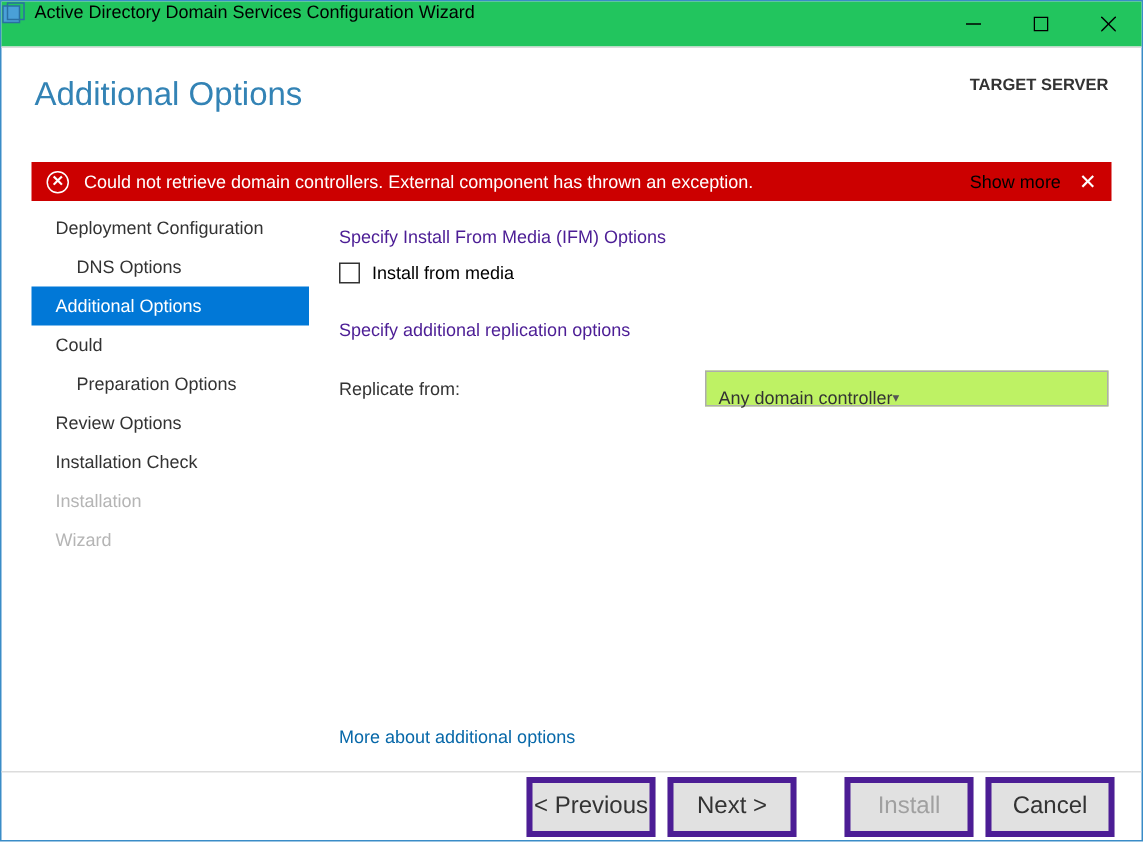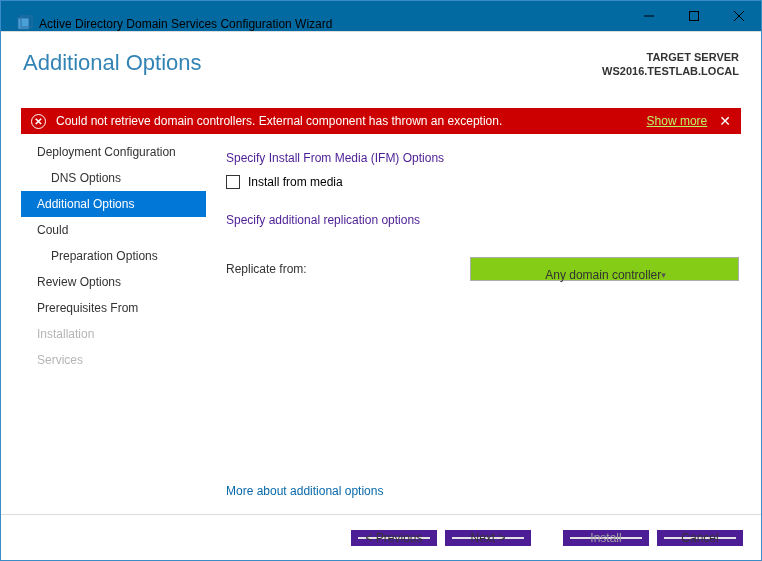--- a/index.html
+++ b/index.html
@@ -1,61 +1,61 @@
 <!DOCTYPE html>
 <html><head>
 <meta charset="utf-8">
 <style>
   * { box-sizing: border-box; margin: 0; padding: 0; }
   body { font-family: "Segoe UI", Tahoma, sans-serif; font-size: 12px; background: #fff; }
   .window { width: 762px; height: 561px; border: 1px solid #3a8cc7; position: relative; background: #fff; }
 
   
-  .titlebar { height: 30px; background: #0369a1; display: flex; align-items: flex-end; padding-left: 16px; }
+  .titlebar { height: 30px; background: #22c55e; display: flex; align-items: flex-start; padding-left: 0; }
   .titlebar-icon { width: 16px; height: 16px; margin-right: 6px; display: flex; }
   .titlebar-title { font-size: 12px; color: #000; flex: 1; }
   .titlebar-controls { display: flex; height: 100%; }
   .tb-btn { width: 45px; height: 29px; display: flex; align-items: center; justify-content: center; cursor: pointer; }
   .tb-divider { width: 100%; height: 1px; background: #dcdcdc; }
 
   
   .header { height: 64px; padding: 18px 22px 0 22px; display: flex; justify-content: space-between; align-items: flex-start; }
   .page-title { color: #3383b5; font-size: 22px; font-weight: 300; }
   .target { text-align: right; font-size: 11px; color: #333; font-weight: 600; line-height: 1.3; }
   .target .label { }
 
   
   .errorbar { margin: 12px 20px 8px 20px; height: 26px; background: #cc0000; color: #fff; display: flex; align-items: center; padding: 0 10px; font-size: 12px; }
   .err-icon { width: 15px; height: 15px; border: 1.5px solid #fff; border-radius: 50%; display: flex; align-items: center; justify-content: center; margin-right: 10px; font-size: 10px; font-weight: bold; }
   .err-text { flex: 1; }
-  .show-more { font-size: 12px; margin-right: 12px; text-decoration: underline; cursor: pointer; color: #bef264; }
+  .show-more { font-size: 12px; margin-right: 12px; cursor: pointer; color: #000000; }
   .err-close { cursor: pointer; font-size: 14px; line-height: 1; }
 
   
   .content { position: absolute; top: 138px; bottom: 46px; left: 0; right: 0; display: flex; padding: 0 20px; }
   .sidebar { width: 185px; }
   .side-item { padding: 6px 10px 6px 16px; font-size: 12px; color: #333; cursor: pointer; }
   .side-item.sub { padding-left: 30px; }
   .side-item.selected { background: #0178d7; color: #fff; }
   .side-item.disabled { color: #b5b5b5; cursor: default; }
 
   .main { flex: 1; padding-left: 20px; display:flex; flex-direction:column; }
   .section-title { font-size: 12px; color: #4c1d95; margin-top: 12px; margin-bottom: 10px; }
   .chk-row { display: flex; align-items: center; margin-bottom: 12px; }
   .chk { width: 14px; height: 14px; border: 1px solid #333; margin-right: 8px; }
-  .repl-row { display:flex; align-items:center; margin-top: 20px; gap: 34px; }
+  .repl-row { display:flex; align-items:center; margin-top: 10px; gap: 34px; }
   .repl-label { width: 210px; font-size:12px; color:#333; }
-  .dropdown { flex:1; height: 24px; border:1px solid #adadad; display:flex; align-items:center; justify-content:center; padding: 12px 6px 0 8px; font-size:12px; color:#333; background:#84cc16; cursor:pointer; margin-right:2px; }
+  .dropdown { flex:1; height: 24px; border:1px solid #adadad; display:flex; align-items:center; justify-content:flex-start; padding: 12px 6px 0 8px; font-size:12px; color:#333; background:#bef264; cursor:pointer; margin-right:2px; }
   .dd-arrow { font-size: 9px; color:#555; }
 
   .more-link { color: #0768a9; font-size: 12px; margin-top: auto; margin-bottom: 16px; cursor:pointer; }
 
   
   .btnbar { position: absolute; bottom: 0; left: 0; right: 0; height: 46px; border-top: 1px solid #dcdcdc; display: flex; justify-content: flex-end; align-items: center; padding-right: 18px; gap: 8px; }
-  .btn { min-width: 86px; height: 16px; border: 7px solid #4c1d95; background: #e1e1e1; font-size: 12px; color: #333; cursor: pointer; display:flex; align-items:center; justify-content:center; }
+  .btn { min-width: 86px; height: 40px; border: 4px solid #4c1d95; background: #e1e1e1; font-size: 16px; color: #333; cursor: pointer; display:flex; align-items:center; justify-content:center; }
   .btn.disabled { color: #a0a0a0; }
   .btn.gap { margin-left: 24px; }
 </style>
 </head>
 <body>
 
 <div class="window">
 
   <div class="titlebar">
     <span class="titlebar-icon">
@@ -83,42 +83,41 @@
           </svg>
         </div>
     </div>
   </div>
   <div class="tb-divider"></div>
 
   <div class="header">
     <div class="page-title">Additional Options</div>
     <div class="target">
       <div class="label">TARGET SERVER</div>
-      <div>WS2016.TESTLAB.LOCAL</div>
     </div>
   </div>
 
   <div class="errorbar">
     <span class="err-icon">✕</span>
     <span class="err-text">Could not retrieve domain controllers. External component has thrown an exception.</span>
     <span class="show-more">Show more</span>
     <span class="err-close">✕</span>
   </div>
 
   <div class="content">
     <div class="sidebar">
       <div class="side-item">Deployment Configuration</div>
       <div class="side-item sub">DNS Options</div>
       <div class="side-item selected">Additional Options</div>
       <div class="side-item">Could</div>
       <div class="side-item sub">Preparation Options</div>
       <div class="side-item">Review Options</div>
-      <div class="side-item">Prerequisites From</div>
+      <div class="side-item">Installation Check</div>
       <div class="side-item disabled">Installation</div>
-      <div class="side-item disabled">Services</div>
+      <div class="side-item disabled">Wizard</div>
     </div>
 
     <div class="main">
       <div class="section-title">Specify Install From Media (IFM) Options</div>
       <div class="chk-row">
         <span class="chk"></span>
         <span>Install from media</span>
       </div>
       <div class="section-title">Specify additional replication options</div>
       <div class="repl-row">

